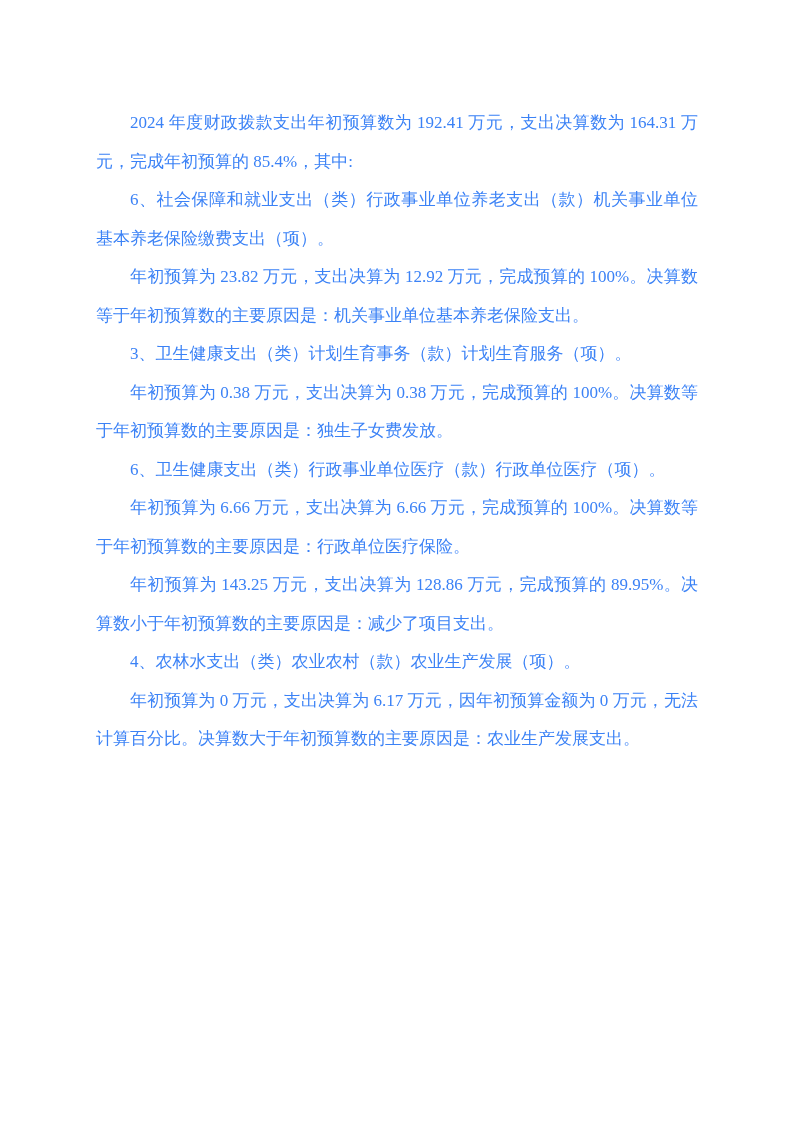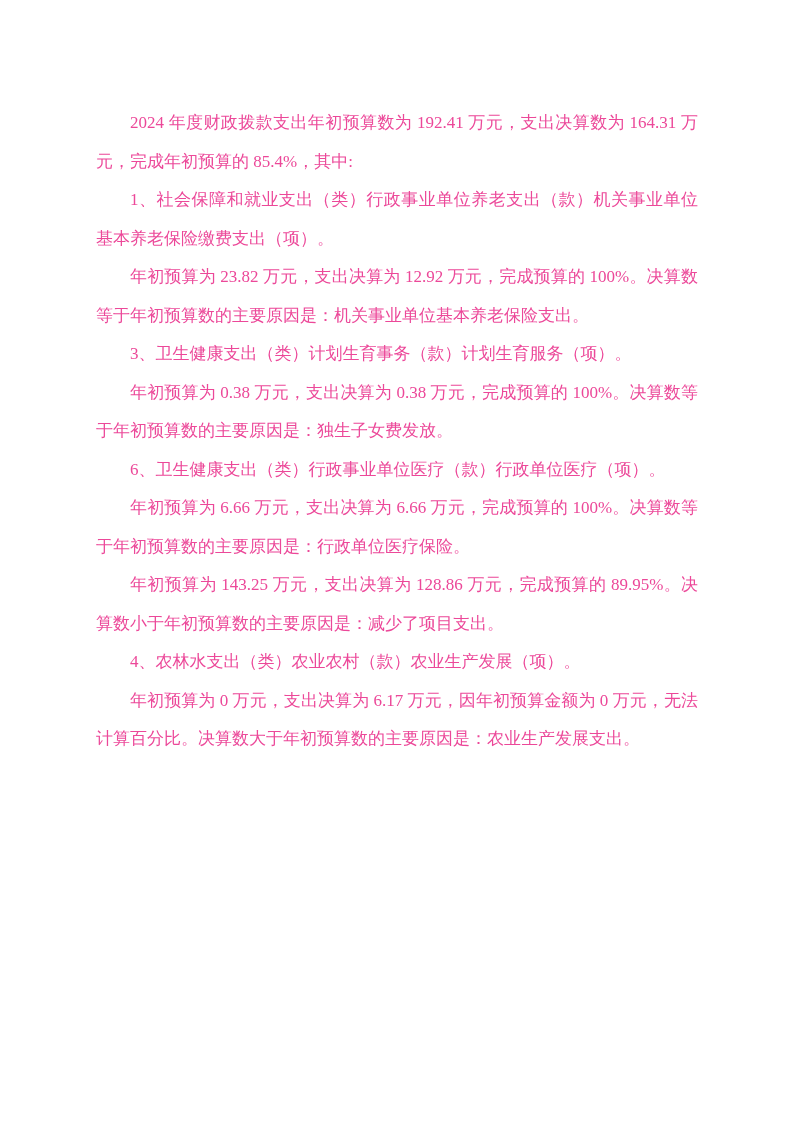--- a/index.html
+++ b/index.html
@@ -19,39 +19,39 @@
     margin: 0 auto;
     background: #ffffff;
     overflow: hidden;
   }
 
   .content {
     position: absolute;
     top: 104px;
     left: 96px;
     width: 602px;
-    color: #ec4899;
+    color: #3b82f6;
     font-size: 17px;
     line-height: 38.5px;
     text-align: justify;
   }
 
   .content p {
     text-indent: 2em;
     word-break: break-all;
     margin: 0;
   }
 </style>
 </head>
 <body>
 
 <div class="page">
   <div class="content">
     <p>2024 年度财政拨款支出年初预算数为 192.41 万元，支出决算数为 164.31 万元，完成年初预算的 85.4%，其中:</p>
-    <p>1、社会保障和就业支出（类）行政事业单位养老支出（款）机关事业单位基本养老保险缴费支出（项）。</p>
+    <p>6、社会保障和就业支出（类）行政事业单位养老支出（款）机关事业单位基本养老保险缴费支出（项）。</p>
     <p>年初预算为 23.82 万元，支出决算为 12.92 万元，完成预算的 100%。决算数等于年初预算数的主要原因是：机关事业单位基本养老保险支出。</p>
     <p>3、卫生健康支出（类）计划生育事务（款）计划生育服务（项）。</p>
     <p>年初预算为 0.38 万元，支出决算为 0.38 万元，完成预算的 100%。决算数等于年初预算数的主要原因是：独生子女费发放。</p>
     <p>6、卫生健康支出（类）行政事业单位医疗（款）行政单位医疗（项）。</p>
     <p>年初预算为 6.66 万元，支出决算为 6.66 万元，完成预算的 100%。决算数等于年初预算数的主要原因是：行政单位医疗保险。</p>
     <p>年初预算为 143.25 万元，支出决算为 128.86 万元，完成预算的 89.95%。决算数小于年初预算数的主要原因是：减少了项目支出。</p>
     <p>4、农林水支出（类）农业农村（款）农业生产发展（项）。</p>
     <p>年初预算为 0 万元，支出决算为 6.17 万元，因年初预算金额为 0 万元，无法计算百分比。决算数大于年初预算数的主要原因是：农业生产发展支出。</p>
   </div>
 </div>

